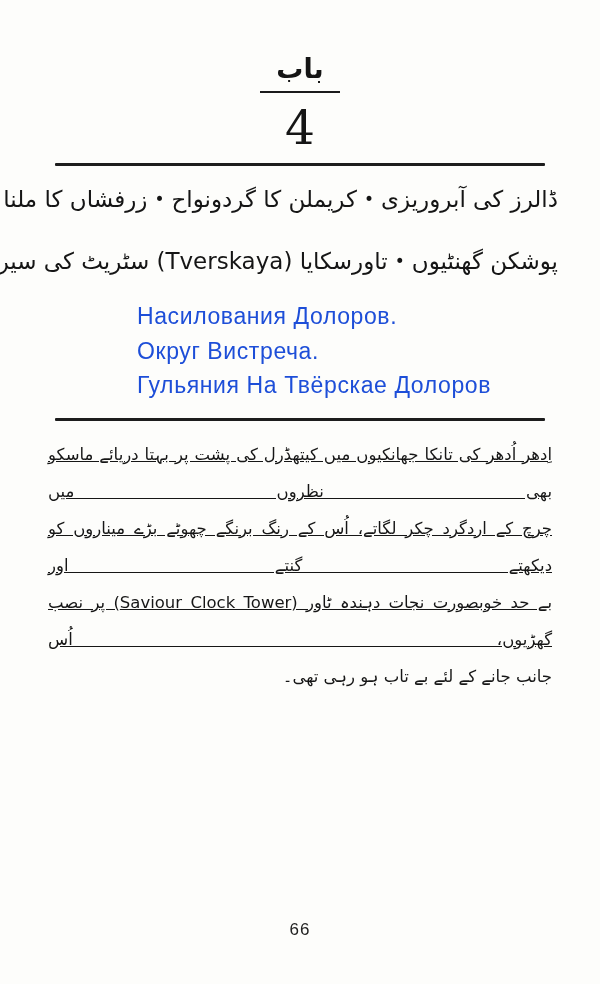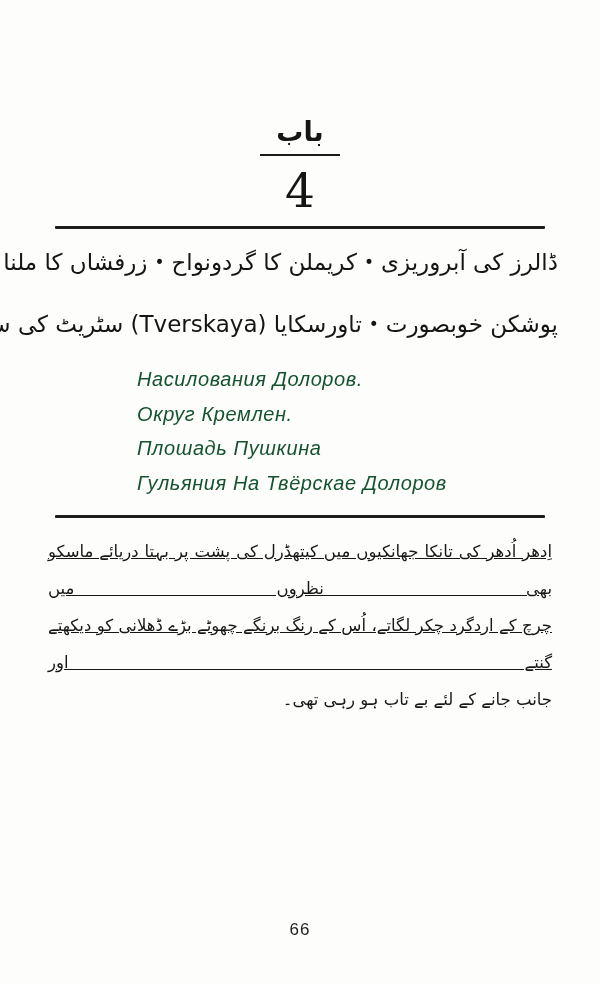--- a/index.html
+++ b/index.html
@@ -5,21 +5,21 @@
   html, body { margin: 0; padding: 0; background: #e8e8e8; }
   .page {
     position: relative;
     width: 600px;
     height: 984px;
     margin: 0 auto;
     background: #fdfdfb;
     color: #151515;
     overflow: hidden;
     box-sizing: border-box;
-    padding-top: 116px;
+    padding-top: 53px;
     font-family: "DejaVu Sans", sans-serif;
   }
 
   
   .chapter-label-wrap { text-align: center; direction: rtl; }
   .chapter-label {
     display: inline-block;
     font-size: 27px;
     font-weight: bold;
     padding: 0 16px 7px 16px;
@@ -53,25 +53,24 @@
     margin: 5px 42px 0 42px;
     font-family: "DejaVu Sans", sans-serif;
     white-space: nowrap;
   }
   .urdu-heading .bullet { font-size: 17px; padding: 0 7px; vertical-align: 2px; }
 
   
   .russian-block {
     margin: 9px 0 0 137px;
     font-family: "Liberation Sans", sans-serif;
-    font-size: 20px;
+    font-size: 23px;
     line-height: 34.5px;
     letter-spacing: 0.6px;
-    color: #14532d;
-    font-style: italic;
+    color: #1d4ed8;
   }
 
   
   .body-text {
     direction: rtl;
     margin: 15px 48px 0 48px;
     font-size: 16.5px;
     line-height: 37px;
     color: #161616;
     font-family: "DejaVu Sans", sans-serif;
@@ -100,34 +99,34 @@
     <span class="chapter-label">باب</span>
   </div>
   <div class="chapter-number">4</div>
 
   <div class="rule rule-top"></div>
 
   <div class="urdu-heading">
     <span>ڈالرز کی آبروریزی</span><span class="bullet">•</span><span>کریملن کا گردونواح</span><span class="bullet">•</span><span>زرفشاں کا ملنا</span>
   </div>
   <div class="urdu-heading">
-    <span>پوشکن خوبصورت</span><span class="bullet">•</span><span>تاورسکایا (Tverskaya) سٹریٹ کی سیر</span>
+    <span>پوشکن گھنٹیوں</span><span class="bullet">•</span><span>تاورسکایا (Tverskaya) سٹریٹ کی سیر</span>
   </div>
 
   <div class="russian-block">
     <div class="russian-line">Насилования Долоров.</div>
-    <div class="russian-line">Округ Кремлен.</div>
-    <div class="russian-line">Плошадь Пушкина</div>
+    <div class="russian-line">Округ Вистреча.</div>
     <div class="russian-line">Гульяния На Твёрскае  Долоров</div>
   </div>
 
   <div class="rule rule-mid"></div>
 
   <div class="body-text">
     <div class="body-line j">اِدھر اُدھر کی تانکا جھانکیوں میں کیتھڈرل کی پشت پر بہتا دریائے ماسکو بھی نظروں میں</div>
-    <div class="body-line j">چرچ کے اردگرد چکر لگاتے، اُس کے رنگ برنگے چھوٹے بڑے ڈھلانی کو دیکھتے گنتے اور</div>
+    <div class="body-line j">چرچ کے اردگرد چکر لگاتے، اُس کے رنگ برنگے چھوٹے بڑے میناروں کو دیکھتے گنتے اور</div>
+    <div class="body-line j">بے حد خوبصورت نجات دہندہ ٹاور (Saviour Clock Tower) پر نصب گھڑیوں، اُس</div>
     <div class="body-line r">جانب جانے کے لئے بے تاب ہو رہی تھی۔</div>
 
   </div>
 
   <div class="page-number">66</div>
 
 </div>
 
 </body></html>

